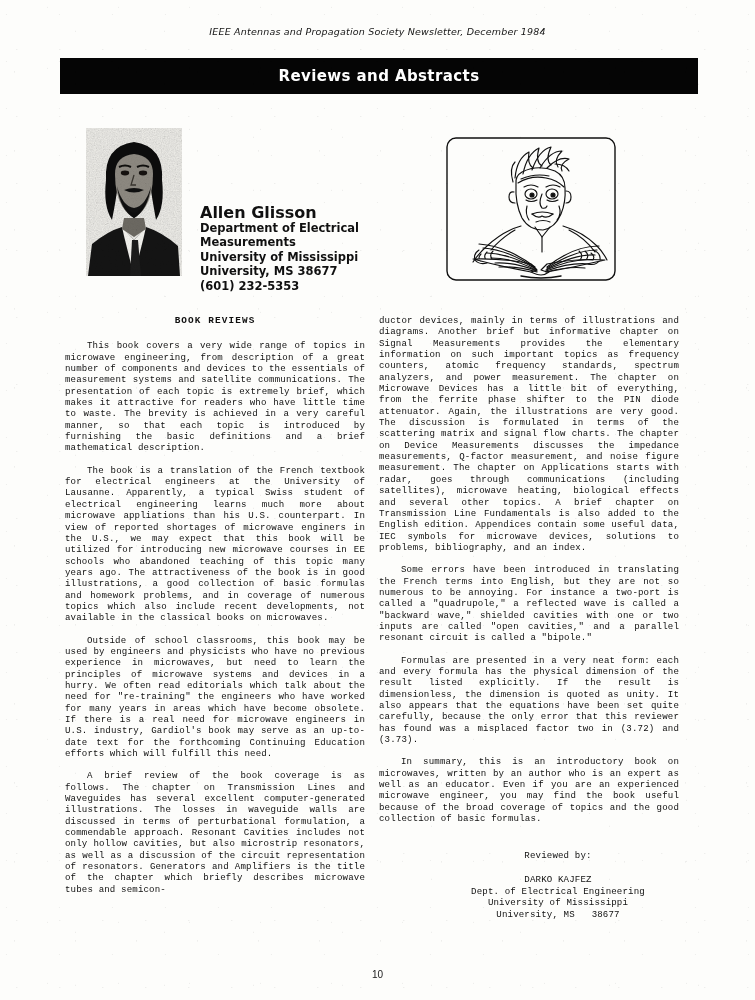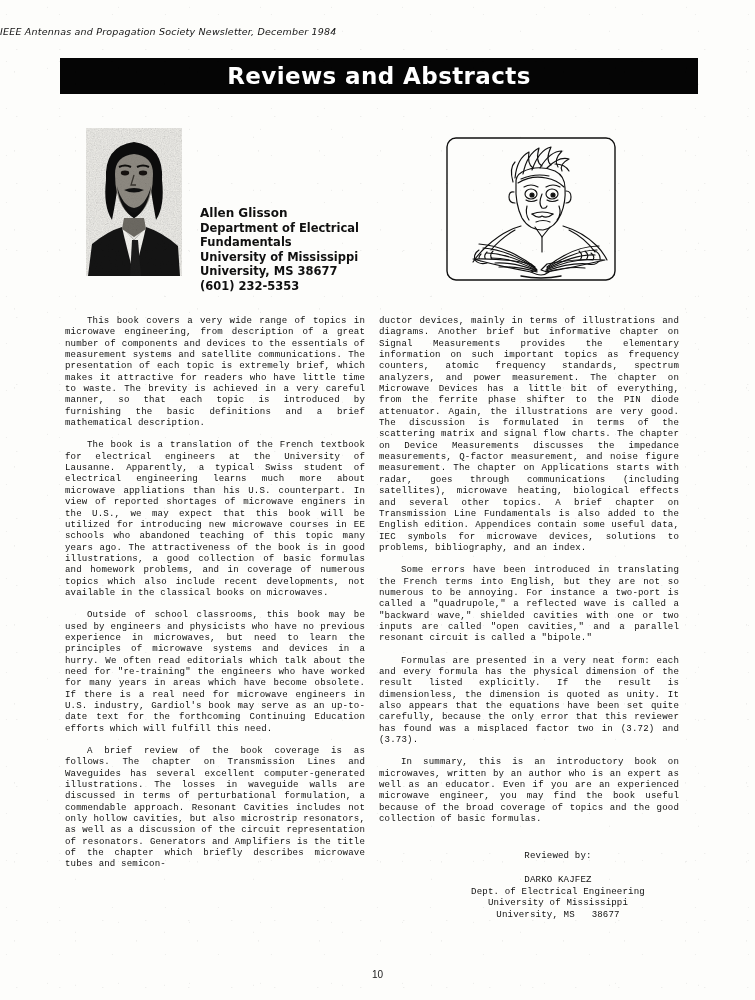--- a/index.html
+++ b/index.html
@@ -20,21 +20,21 @@
     inset: 0;
     background: #fdfdfb;
   }
 
   
   .running-head {
     position: absolute;
     top: 26px;
     left: 0;
     width: 755px;
-    text-align: left;
+    text-align: center;
     font-family: "DejaVu Sans", sans-serif;
     font-size: 9.5px;
     letter-spacing: 0.2px;
     color: #151515;
     font-style: italic;
   }
 
   
   .banner {
     position: absolute;
@@ -44,21 +44,21 @@
     height: 36px;
     background: #050505;
     display: flex;
     align-items: center;
     justify-content: center;
   }
   .banner-title {
     color: #ffffff;
     font-family: "DejaVu Sans", sans-serif;
     font-weight: bold;
-    font-size: 23px;
+    font-size: 15px;
     letter-spacing: 0.4px;
   }
 
   
   .masthead {
     position: absolute;
     top: 128px;
     left: 60px;
     width: 638px;
     height: 175px;
@@ -79,21 +79,21 @@
   .editor-block {
     position: absolute;
     left: 140px;
     top: 78px;
     font-family: "DejaVu Sans", sans-serif;
     font-weight: bold;
     font-size: 11.5px;
     line-height: 14.5px;
     color: #101010;
   }
-  .editor-name { font-size: 12px; }
+  .editor-name { font-size: 16px; }
 
   
   .cartoon {
     position: absolute;
     left: 383px;
     top: 6px;
     width: 176px;
     height: 150px;
   }
   .cartoon svg { display: block; }
@@ -229,21 +229,21 @@
 
           <path d="M48 47 L45 57 L50 57" stroke="#3a3630" stroke-width="1.3" fill="none"></path>
           <rect x="0" y="0" width="96" height="148" filter="url(#grain)" opacity="0.38" style="mix-blend-mode:multiply"></rect>
         </g>
       </svg>
     </div>
 
     <div class="editor-block">
       <div class="editor-name">Allen Glisson</div>
       <div>Department of Electrical</div>
-      <div>Fundamentals</div>
+      <div>Measurements</div>
       <div>University of Mississippi</div>
       <div>University, MS 38677</div>
       <div>(601) 232-5353</div>
     </div>
 
     <div class="cartoon">
       <svg width="176" height="150" viewBox="0 0 176 150" xmlns="http://www.w3.org/2000/svg">
         <g fill="none" stroke="#101010" stroke-width="1.15" stroke-linecap="round" stroke-linejoin="round">
 
           <rect x="4" y="4" width="168" height="142" rx="9" ry="9" stroke-width="1.4"></rect>
@@ -319,20 +319,21 @@
           <path d="M103 137 Q128 128 146 130"></path>
           <path d="M103 138 Q126 132 142 134"></path>
 
           <path d="M78 142 Q98 146 118 142" stroke-width="1.5"></path>
         </g>
       </svg>
     </div>
   </div>
 
   <div class="col col-left">
+    <div class="section-head">BOOK REVIEWS</div>
     <p class="para">This book covers a very wide range of topics in microwave engineering, from description of a great number of components and devices to the essentials of measurement systems and satellite communications. The presentation of each topic is extremely brief, which makes it attractive for readers who have little time to waste. The brevity is achieved in a very careful manner, so that each topic is introduced by furnishing the basic definitions and a brief mathematical description.</p>
     <p class="para">The book is a translation of the French textbook for electrical engineers at the University of Lausanne. Apparently, a typical Swiss student of electrical engineering learns much more about microwave appliations than his U.S. counterpart. In view of reported shortages of microwave enginers in the U.S., we may expect that this book will be utilized for introducing new microwave courses in EE schools who abandoned teaching of this topic many years ago. The attractiveness of the book is in good illustrations, a good collection of basic formulas and homework problems, and in coverage of numerous topics which also include recent developments, not available in the classical books on microwaves.</p>
     <p class="para">Outside of school classrooms, this book may be used by engineers and physicists who have no previous experience in microwaves, but need to learn the principles of microwave systems and devices in a hurry. We often read editorials which talk about the need for "re-training" the engineers who have worked for many years in areas which have become obsolete. If there is a real need for microwave engineers in U.S. industry, Gardiol's book may serve as an up-to-date text for the forthcoming Continuing Education efforts which will fulfill this need.</p>
     <p class="para">A brief review of the book coverage is as follows. The chapter on Transmission Lines and Waveguides has several excellent computer-generated illustrations. The losses in waveguide walls are discussed in terms of perturbational formulation, a commendable approach. Resonant Cavities includes not only hollow cavities, but also microstrip resonators, as well as a discussion of the circuit representation of resonators. Generators and Amplifiers is the title of the chapter which briefly describes microwave tubes and semicon-</p>
   </div>
 
   <div class="col col-right">
     <p class="para">ductor devices, mainly in terms of illustrations and diagrams. Another brief but informative chapter on Signal Measurements provides the elementary information on such important topics as frequency counters, atomic frequency standards, spectrum analyzers, and power measurement. The chapter on Microwave Devices has a little bit of everything, from the ferrite phase shifter to the PIN diode attenuator. Again, the illustrations are very good. The discussion is formulated in terms of the scattering matrix and signal flow charts. The chapter on Device Measurements discusses the impedance measurements, Q-factor measurement, and noise figure measurement. The chapter on Applications starts with radar, goes through communications (including satellites), microwave heating, biological effects and several other topics. A brief chapter on Transmission Line Fundamentals is also added to the English edition. Appendices contain some useful data, IEC symbols for microwave devices, solutions to problems, bibliography, and an index.</p>
     <p class="para">Some errors have been introduced in translating the French terms into English, but they are not so numerous to be annoying. For instance a two-port is called a "quadrupole," a reflected wave is called a "backward wave," shielded cavities with one or two inputs are called "open cavities," and a parallel resonant circuit is called a "bipole."</p>
     <p class="para">Formulas are presented in a very neat form: each and every formula has the physical dimension of the result listed explicitly. If the result is dimensionless, the dimension is quoted as unity. It also appears that the equations have been set quite carefully, because the only error that this reviewer has found was a misplaced factor two in (3.72) and (3.73).</p>

